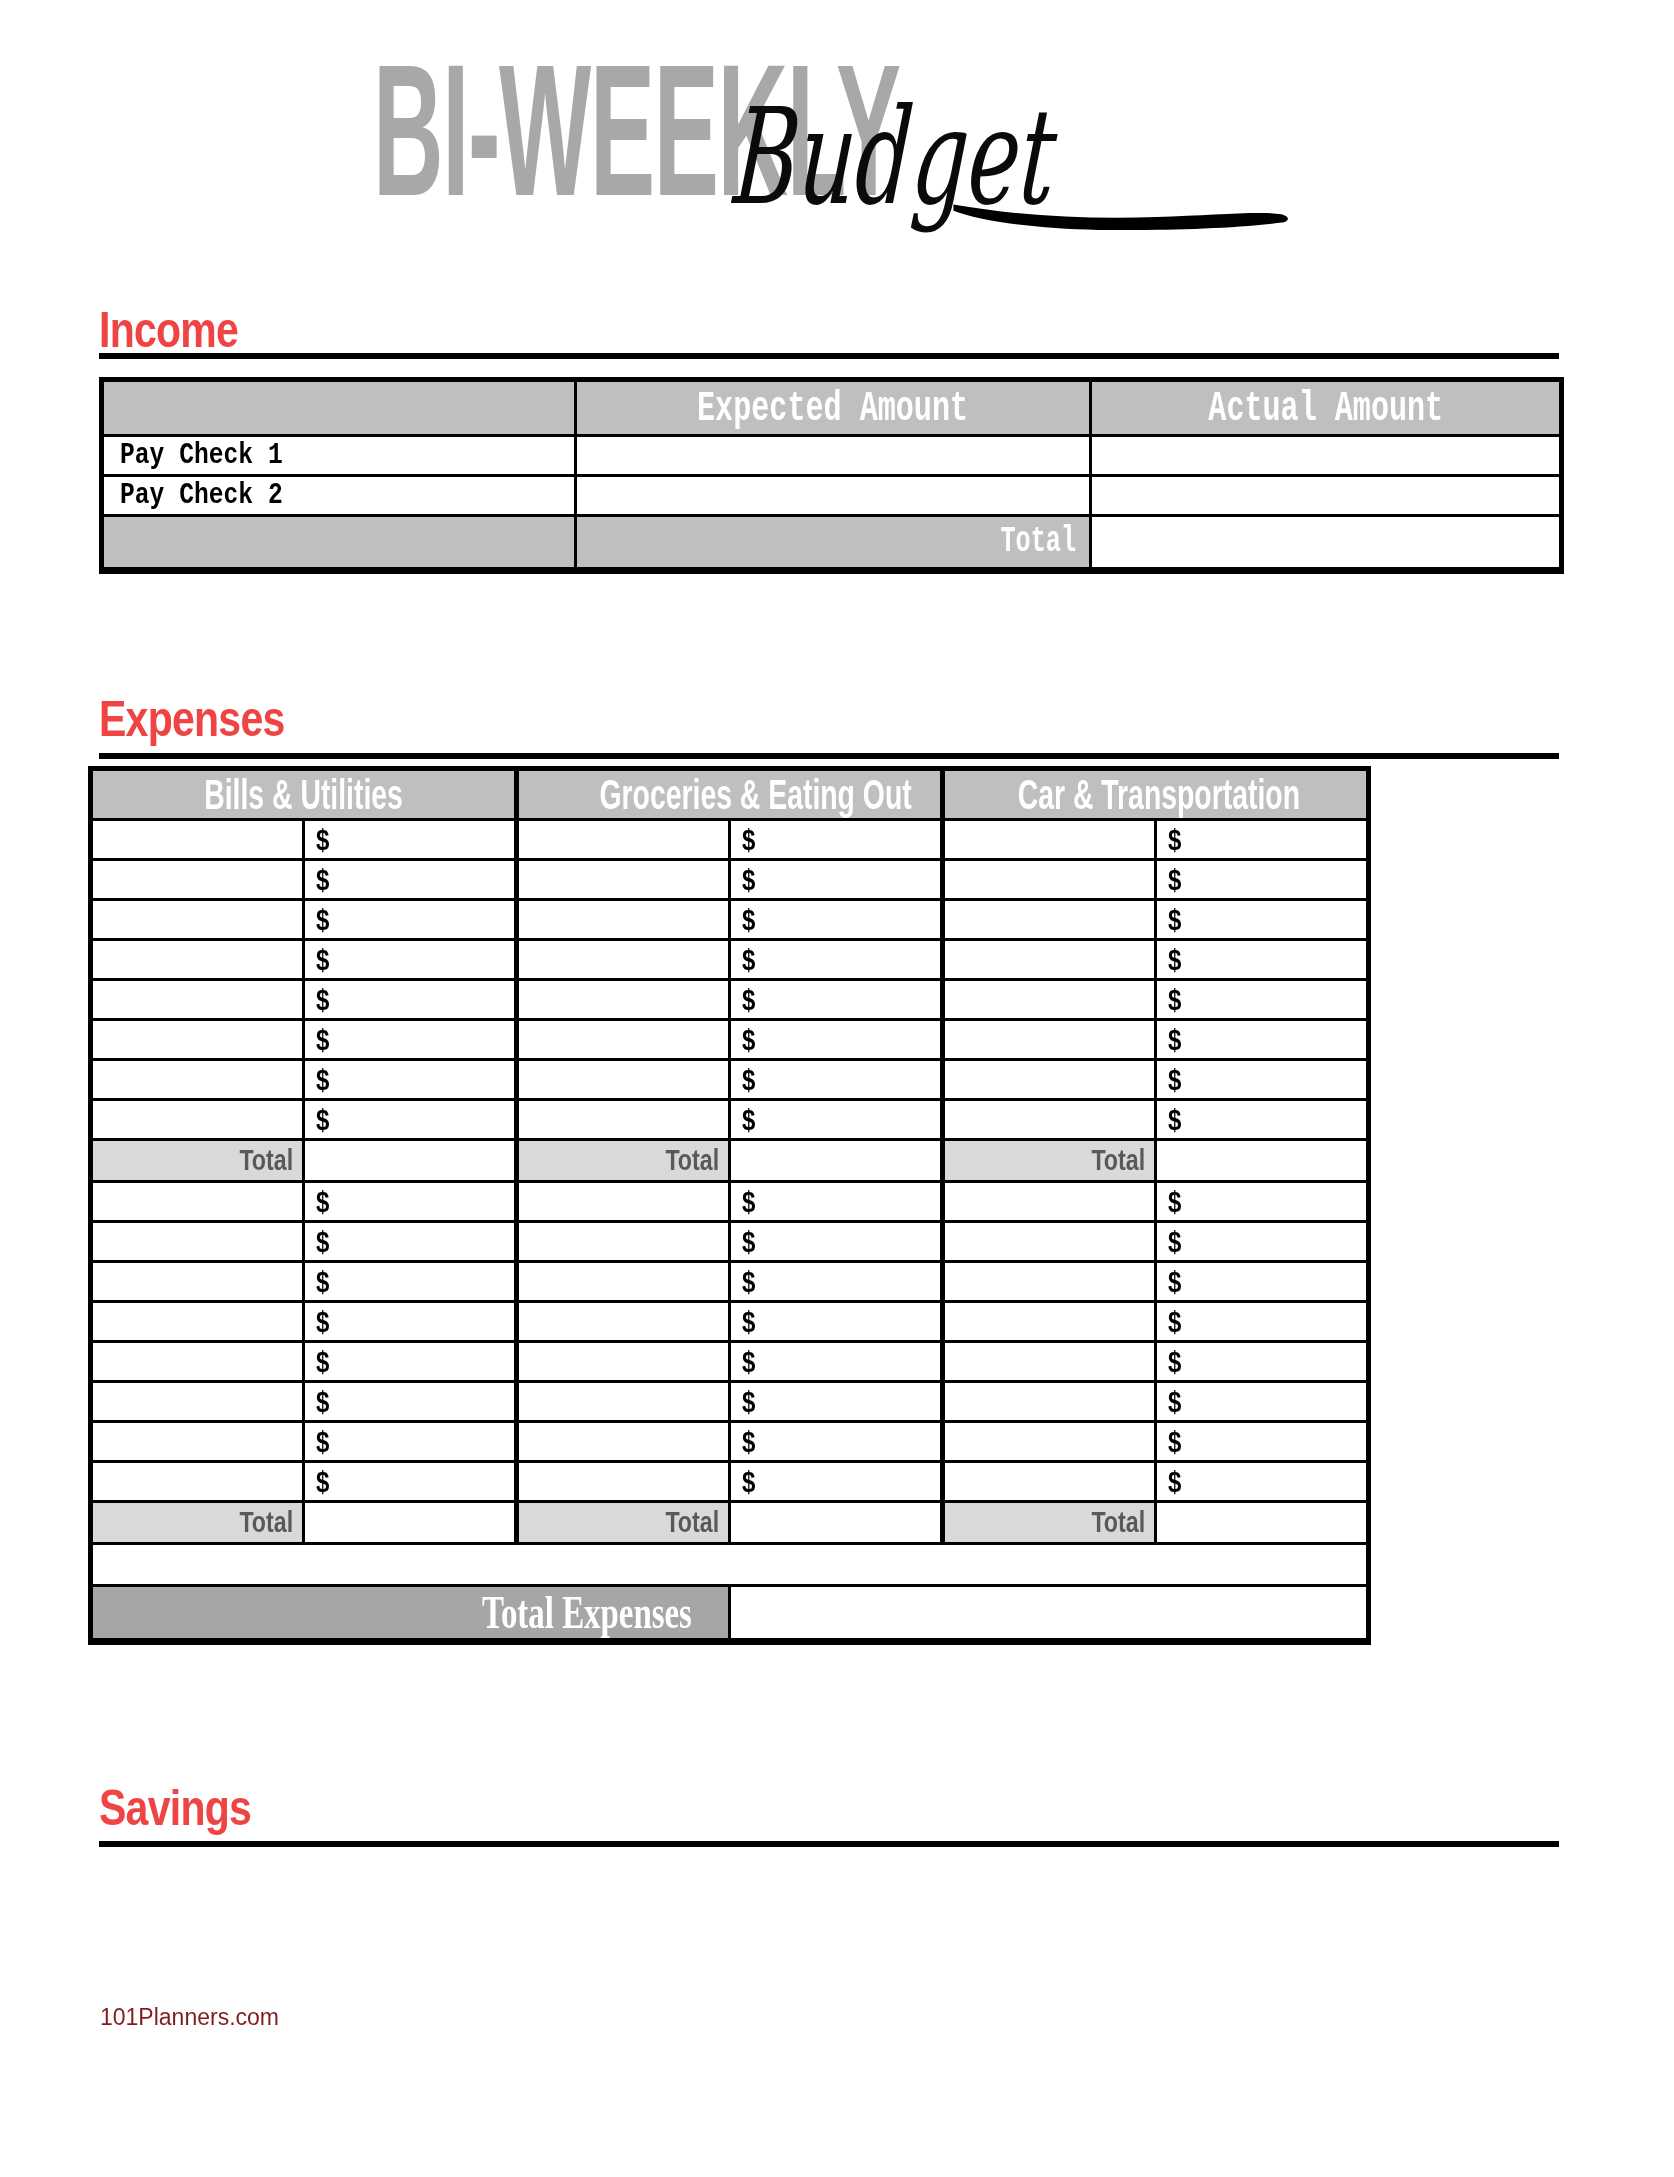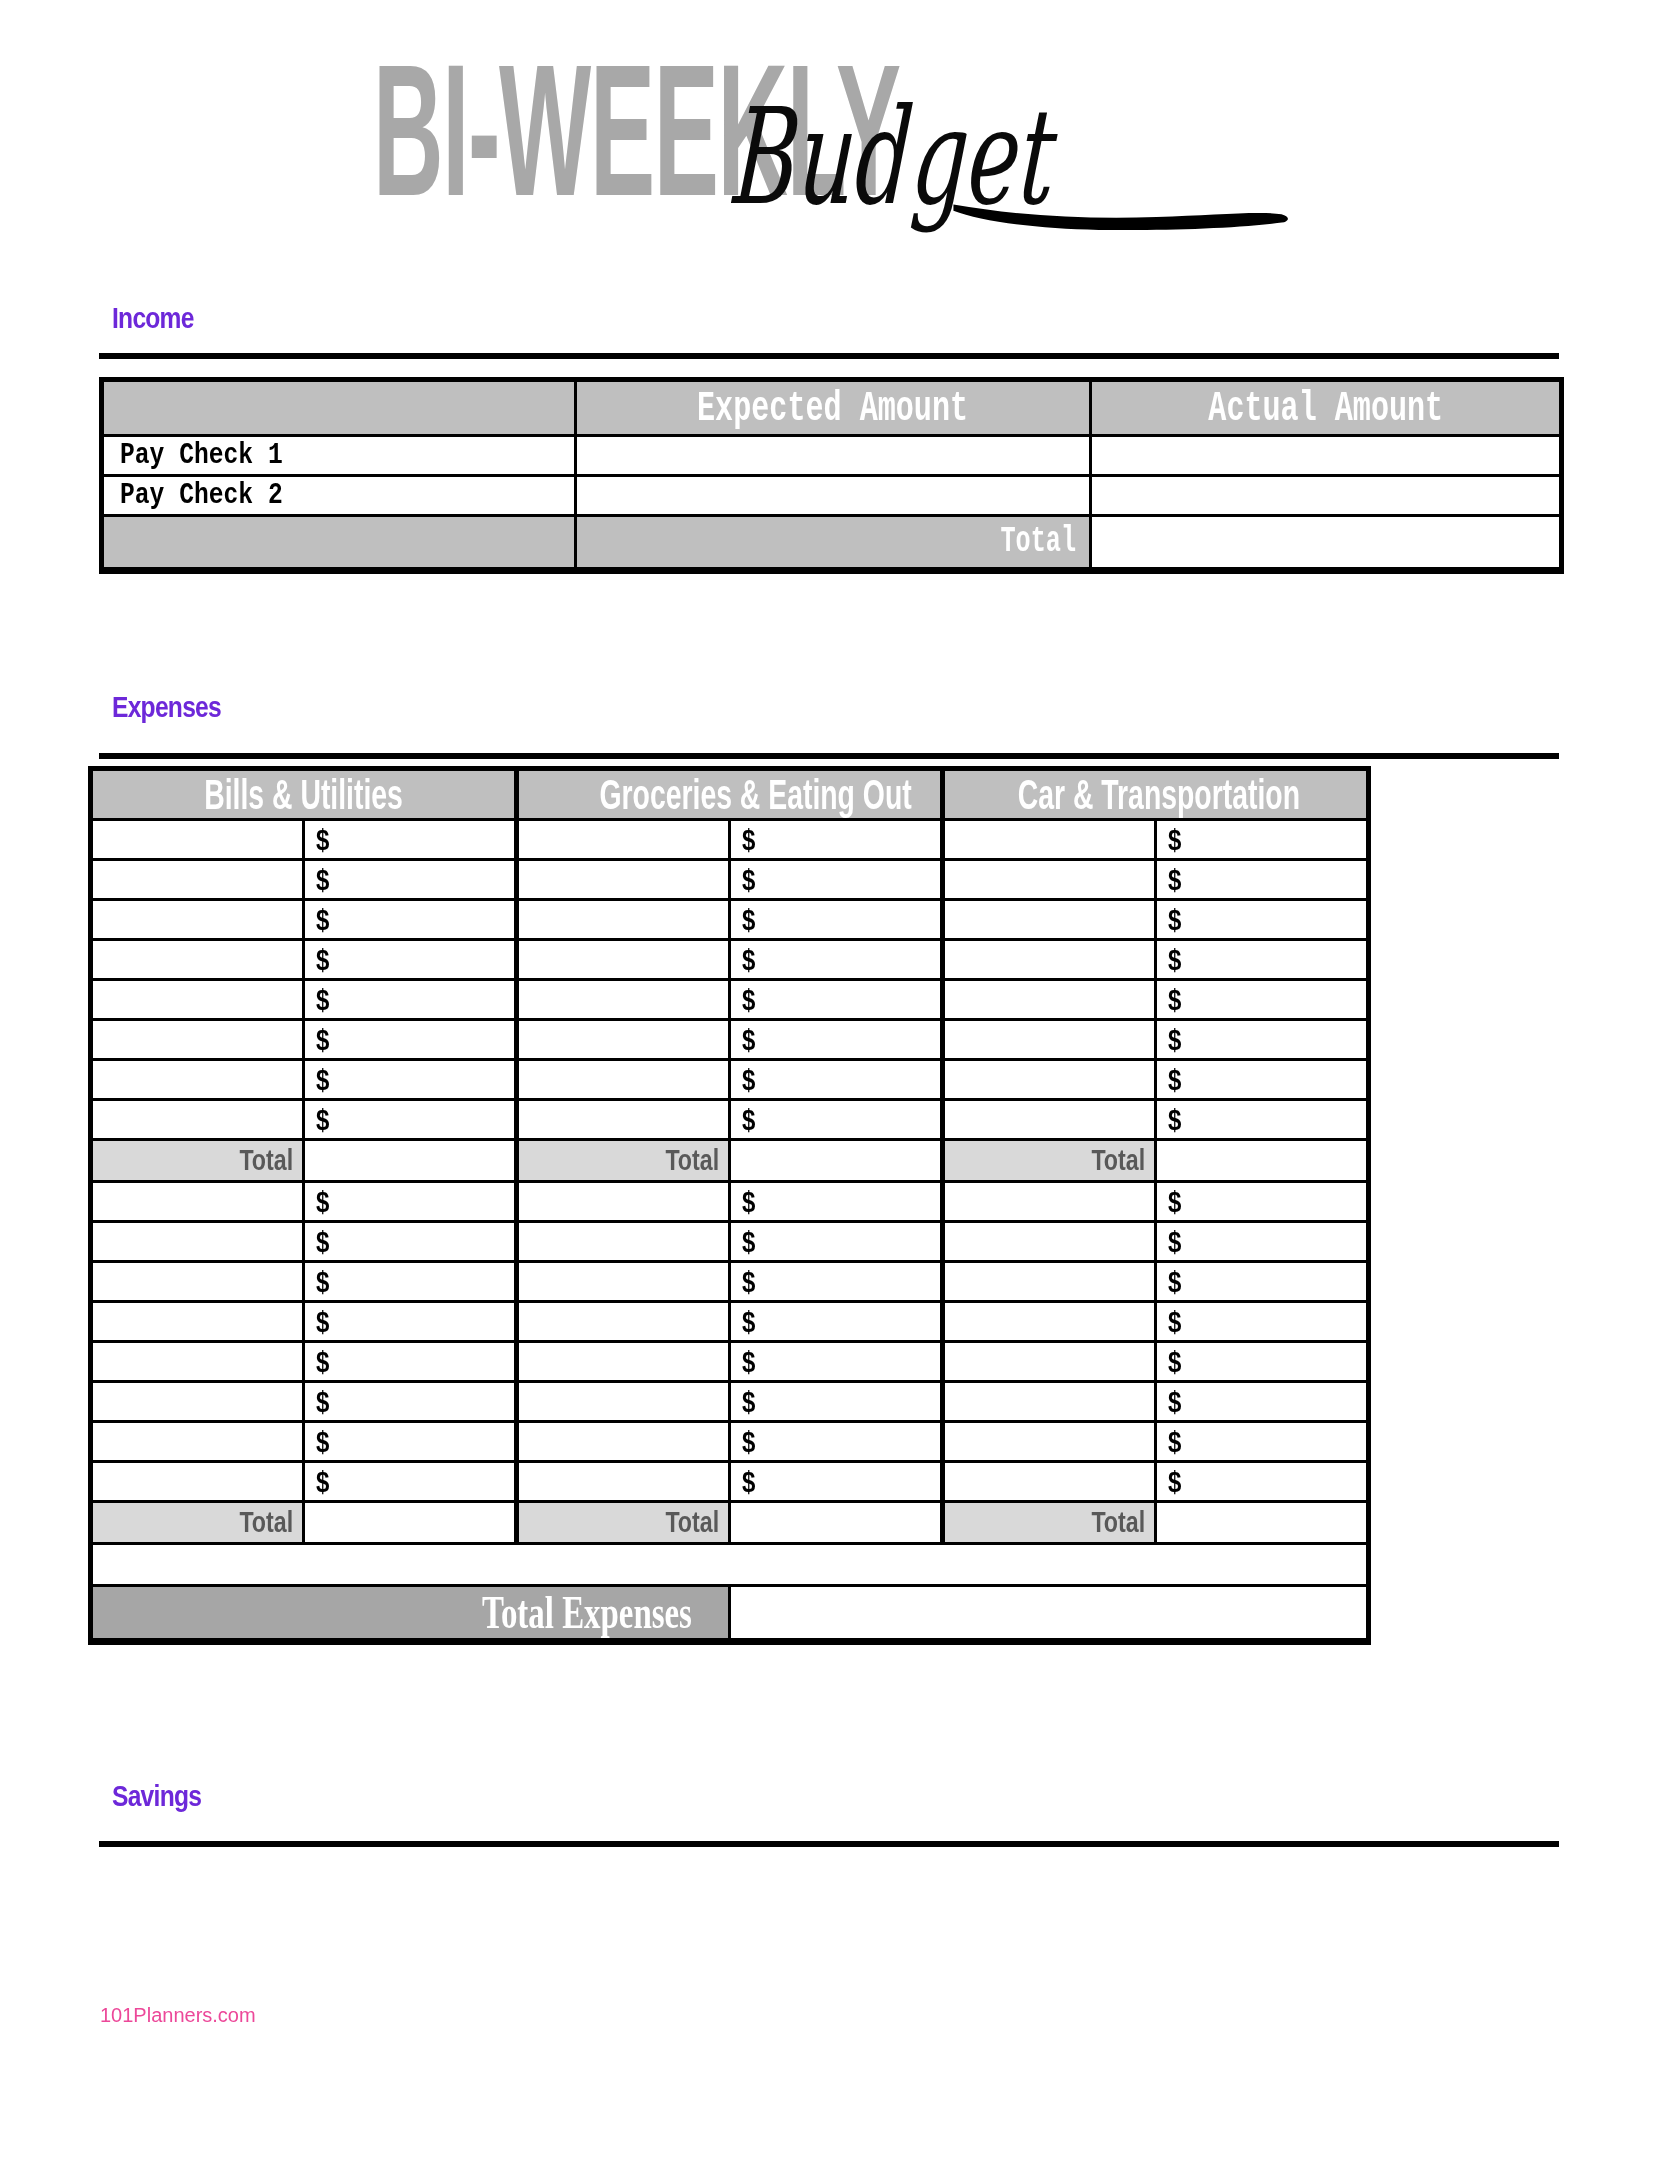--- a/index.html
+++ b/index.html
@@ -16,21 +16,21 @@
     transform:scaleX(0.52); transform-origin:left top; z-index:1;
   }
   .title-script {
     position:absolute; left:740px; top:91px; font-family:"DejaVu Serif", serif;
     font-style:italic; font-size:133px; color:#0a0a0a; line-height:1;
     transform:scaleX(0.66) skewX(-6deg); transform-origin:left top; z-index:2;
   }
   .title-swash { position:absolute; left:951px; top:192px; z-index:2; }
 
   
-  .sec-head { position:absolute; left:112px; font-size:30px; color:#6d28d9; }
+  .sec-head { position:absolute; left:99px; font-size:50px; color:#ef4444; }
   .sec-head .cond { transform:scaleX(0.82); transform-origin:left top; letter-spacing:-0.9px; }
   .rule { position:absolute; left:99px; width:1460px; height:6.3px; background:#000; }
 
   
   table { border-collapse:collapse; table-layout:fixed; }
   td,th { padding:0; overflow:hidden; }
   .grid td, .grid th { border:3.6px solid #000; }
   .grid { border:5.4px solid #000; border-bottom-width:7.2px; }
 
   .cl { text-align:left; }  .cl .cond { transform-origin:left center; }
@@ -69,21 +69,21 @@
 
   
   .savings { position:absolute; left:99px; top:1865px; width:1460px;
     border:4.5px solid #000; border-bottom-width:8px; }
   .savings td { border:3.6px solid #000; }
   .savings tr { height:57px; }
   .savings .sav-label { background:var(--header-gray); padding-right:10.7px; }
   .savings .sav-label .cond { color:#fff; font-size:48px; transform:scaleX(0.7); }
 
   
-  .footer { position:absolute; left:100px; top:2004px; font-size:20px; color:#ec4899; }
+  .footer { position:absolute; left:100px; top:2004px; font-size:23px; color:#7f1d1d; }
 </style>
 </head>
 <body>
 
 <div class="page">
 
   <div class="title-main">BI-WEEKLY</div>
   <div class="title-script">Budget</div>
   <div class="title-swash">
     <svg width="340" height="41" viewBox="0 0 380 46">

